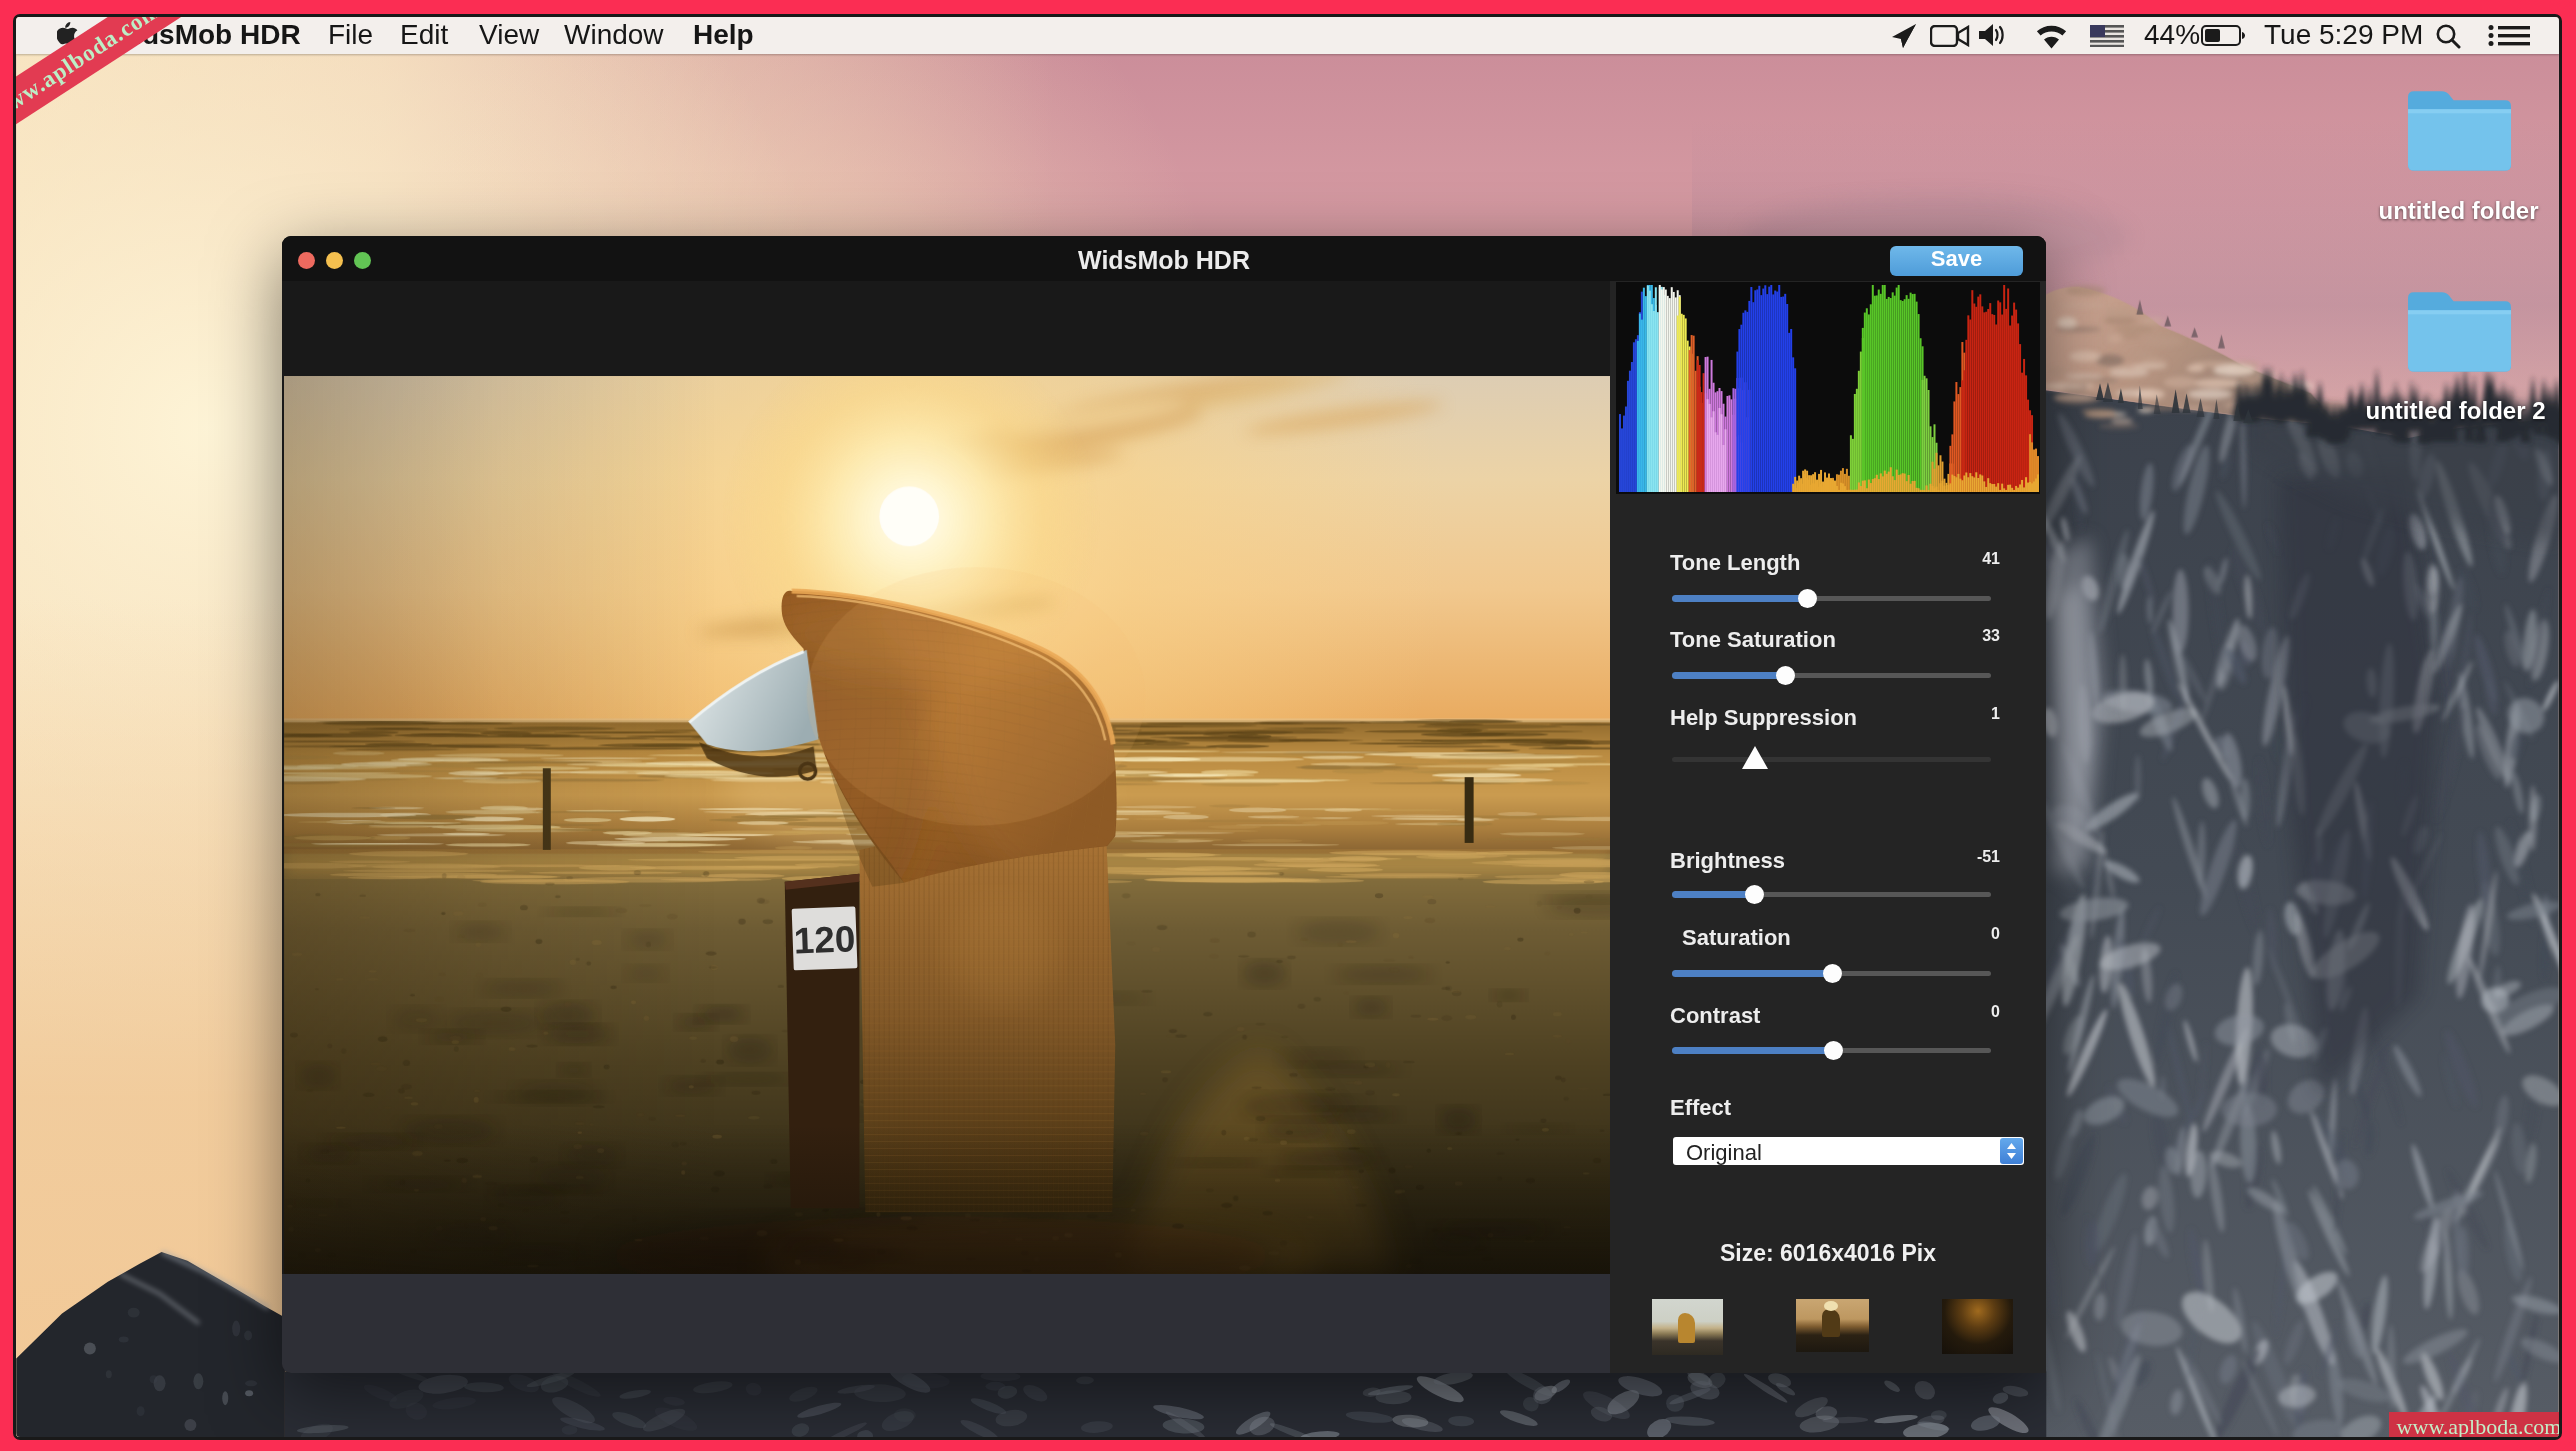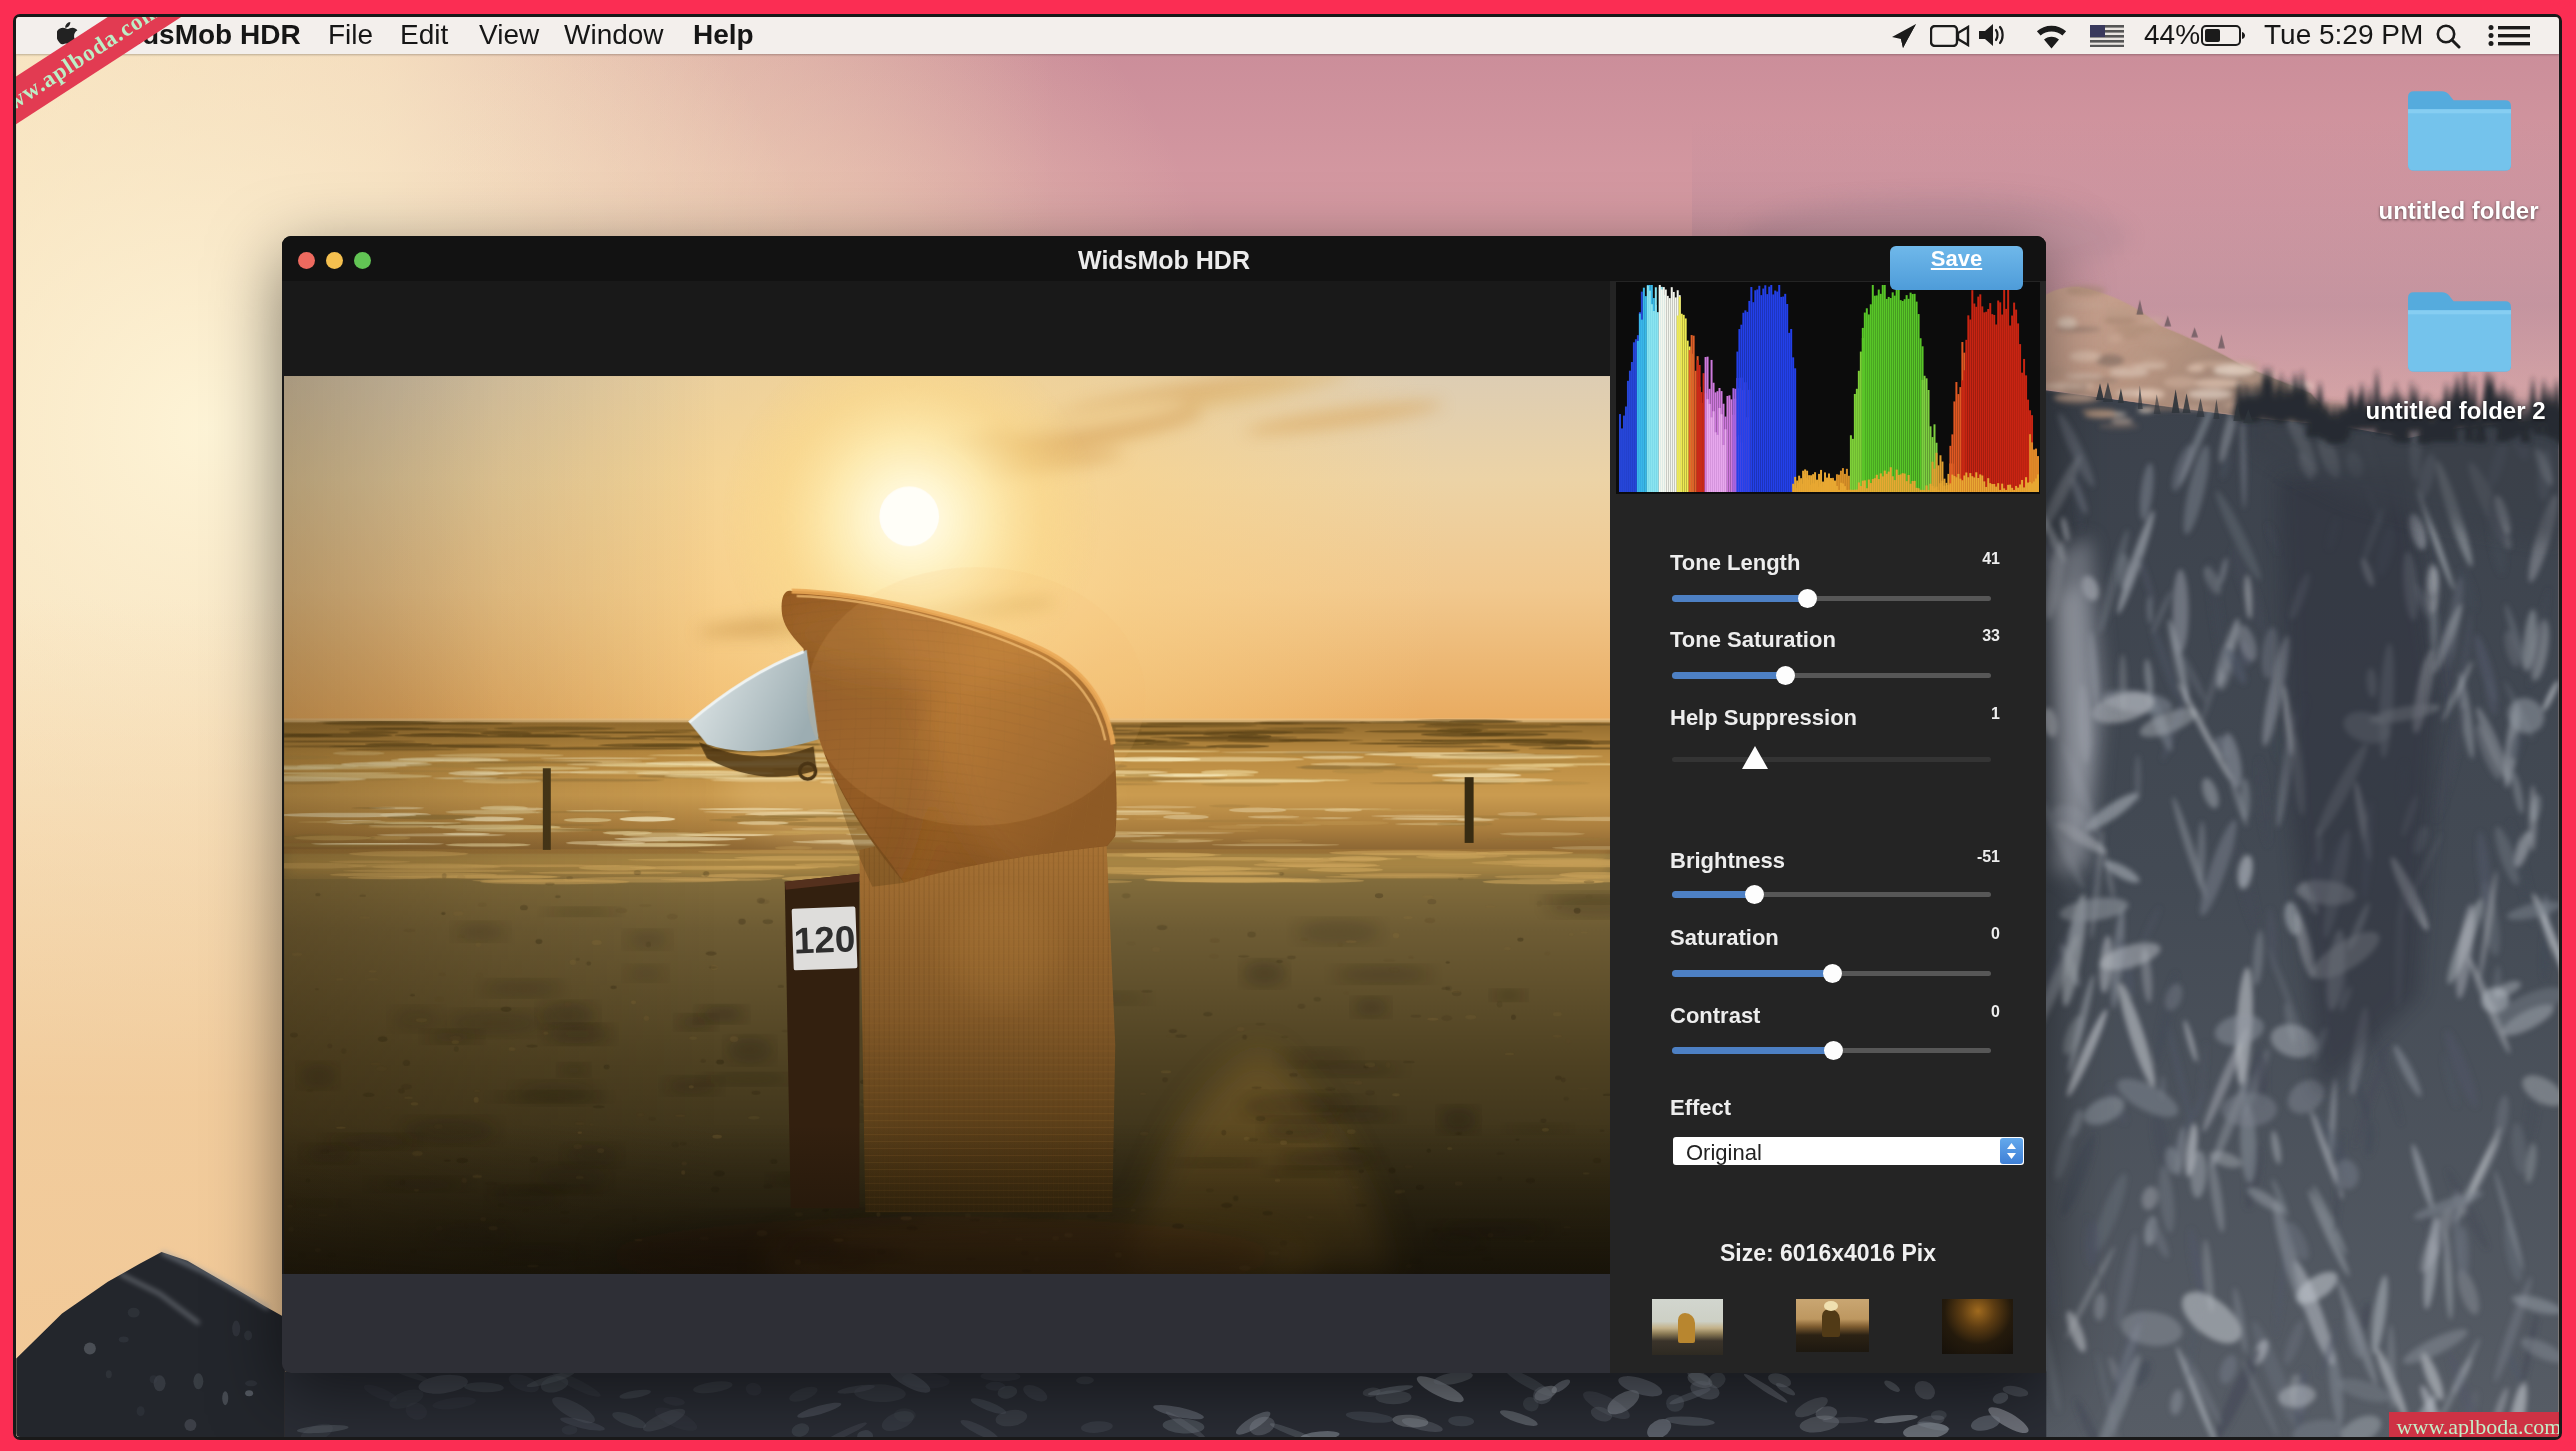--- a/index.html
+++ b/index.html
@@ -5,21 +5,21 @@
 html,body{margin:0;padding:0;}
 body{width:2576px;height:1451px;background:#fb2d53;position:relative;overflow:hidden;font-family:"Liberation Sans",sans-serif;}
 #screen{position:absolute;left:13px;top:14px;width:2549px;height:1426px;background:#d9a3ab;border:3px solid #191919;border-radius:7px;box-sizing:border-box;overflow:hidden;}
 #wall{position:absolute;left:0;top:0;width:2543px;height:1420px;}
 #menubar{position:absolute;left:0;top:-2px;width:2543px;height:39px;background:#f3efec;color:#161616;font-size:28px;box-shadow:0 1px 2px rgba(0,0,0,0.25);}
 .mi{position:absolute;top:4px;}
 #win{position:absolute;left:266px;top:219px;width:1764px;height:1137px;background:#191919;border-radius:9px;box-shadow:0 20px 70px rgba(0,0,0,.5);}
 #titlebar{position:absolute;left:0;top:0;width:1764px;height:45px;background:#121212;border-radius:9px 9px 0 0;}
 .tl{position:absolute;top:16px;width:17px;height:17px;border-radius:50%;}
 #wtitle{position:absolute;left:0;top:10px;width:1764px;text-align:center;color:#ececec;font-weight:bold;font-size:25px;}
-#savebtn{position:absolute;left:1608px;top:10px;width:133px;height:44px;border-radius:6px;background:linear-gradient(#6fb8ea,#4e9cd9);color:#fff;font-weight:bold;font-size:22px;text-align:center;line-height:26px;text-decoration:underline;}
+#savebtn{position:absolute;left:1608px;top:10px;width:133px;height:30px;border-radius:6px;background:linear-gradient(#6fb8ea,#4e9cd9);color:#fff;font-weight:bold;font-size:22px;text-align:center;line-height:26px;}
 #photo{position:absolute;left:2px;top:140px;width:1326px;height:898px;}
 #panel{position:absolute;left:1328px;top:45px;width:436px;height:1092px;background:#242424;}
 #botbar{position:absolute;left:0px;top:1038px;width:1328px;height:99px;background:#2e2f36;border-radius:0 0 0 9px;}
 .lbl{position:absolute;color:#ededed;font-size:22px;font-weight:bold;left:60px;}
 .val{position:absolute;color:#ededed;font-size:16px;font-weight:bold;right:46px;text-align:right;}
 .track{position:absolute;left:62px;width:319px;height:5px;border-radius:3px;background:#575757;}
 .fill{position:absolute;left:0;top:-1px;height:7px;border-radius:4px;background:#4d80c4;}
 .knob{position:absolute;top:-7px;width:19px;height:19px;border-radius:50%;background:#fdfdfd;}
 #effectdd{position:absolute;left:63px;top:856px;width:320px;height:28px;background:#fff;border-radius:3px;padding-left:31px;}
 #effectdd .txt{position:absolute;left:13px;top:3px;font-size:22px;color:#222;}
@@ -2325,21 +2325,21 @@
       <div class="lbl" style="top:424px;">Help Suppression</div>
         <div class="val" style="top:424px;">1</div>
       <div class="track" style="top:476px;background:#343434;"></div>
       <div style="position:absolute;left:132px;top:465px;width:0;height:0;border-left:13px solid transparent;border-right:13px solid transparent;border-bottom:23px solid #fdfdfd;"></div>
       <div class="lbl" style="top:567px;">Brightness</div>
         <div class="val" style="top:567px;">-51</div>
       <div class="track" style="top:611px;">
           <div class="fill" style="width:82px;"></div>
           <div class="knob" style="left:73px;"></div>
         </div>
-      <div class="lbl" style="top:644px;">Saturation</div>
+      <div class="lbl" style="top:644px;margin-left:12px;">Saturation</div>
         <div class="val" style="top:644px;">0</div>
       <div class="track" style="top:690px;">
           <div class="fill" style="width:160px;"></div>
           <div class="knob" style="left:151px;"></div>
         </div>
       <div class="lbl" style="top:722px;">Contrast</div>
         <div class="val" style="top:722px;">0</div>
       <div class="track" style="top:767px;">
           <div class="fill" style="width:161px;"></div>
           <div class="knob" style="left:152px;"></div>

